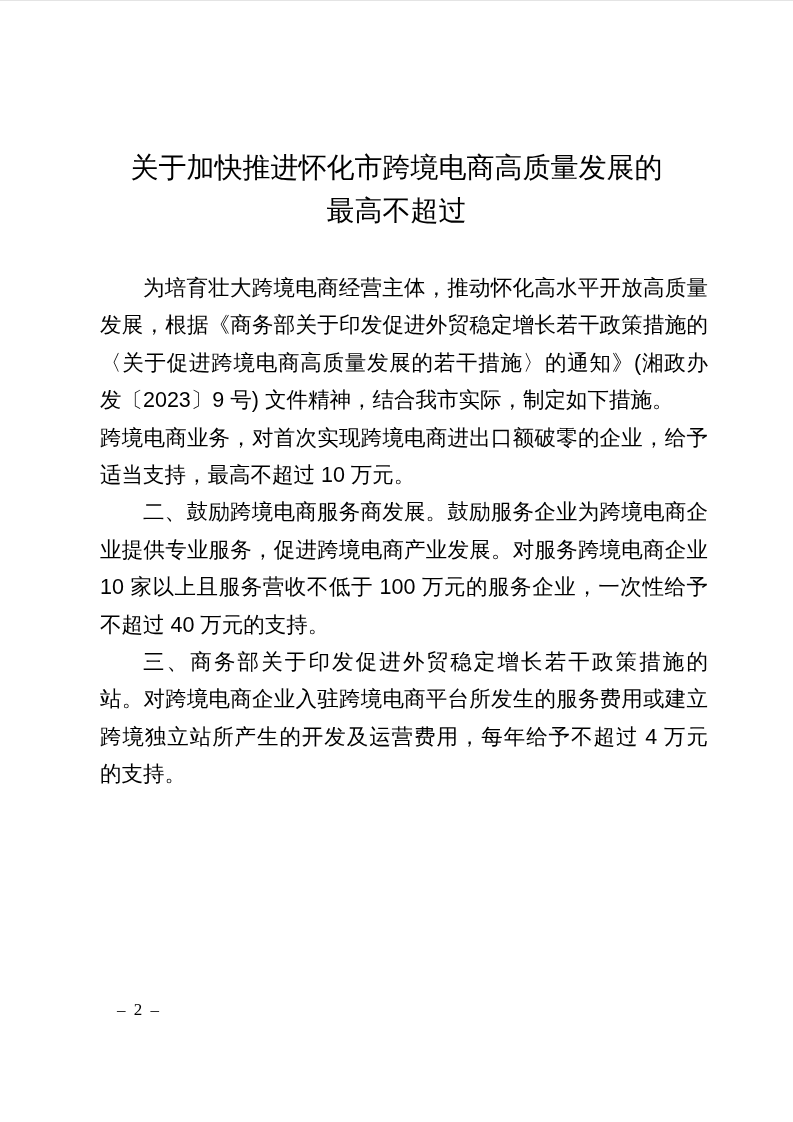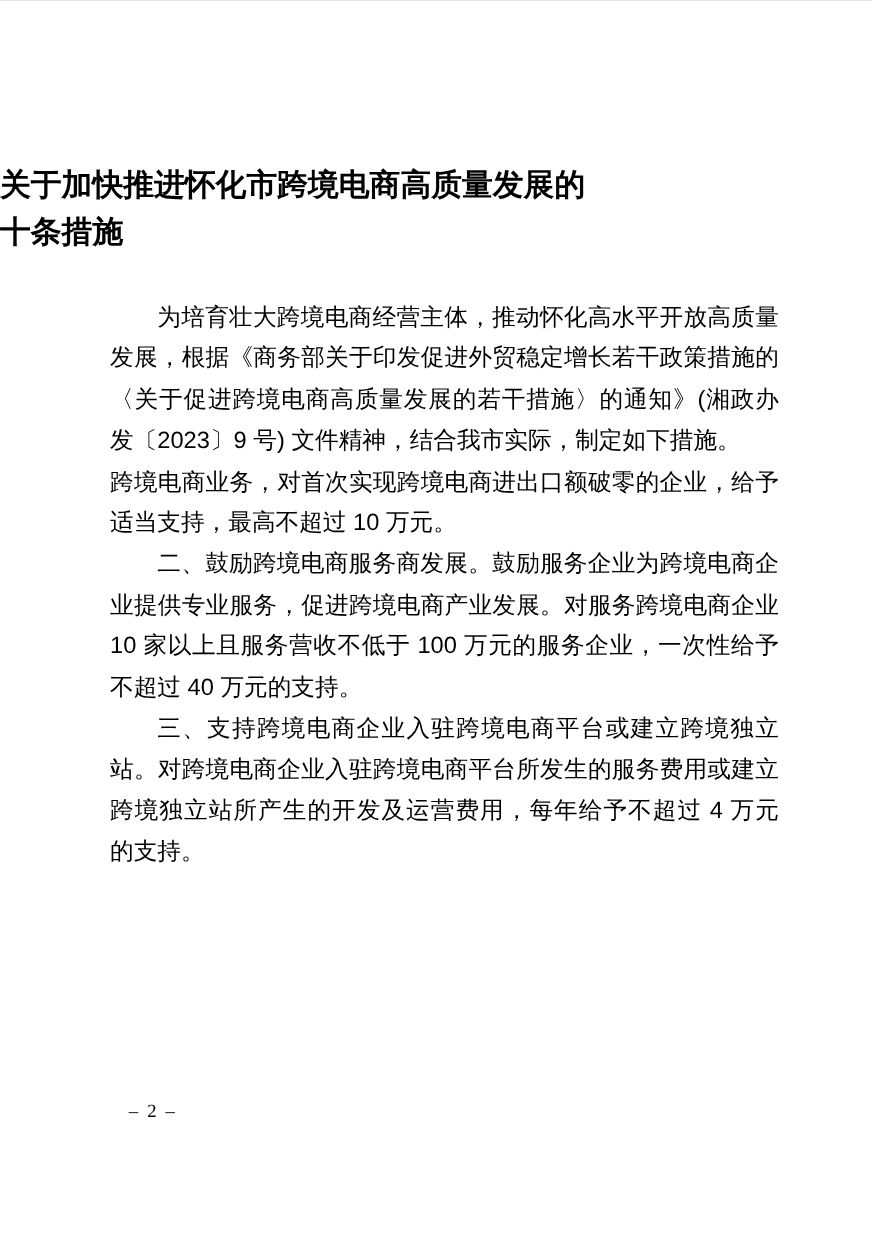--- a/index.html
+++ b/index.html
@@ -22,22 +22,23 @@
     left: 0;
     width: 793px;
     height: 1px;
     background: #e4e4e4;
   }
   .doc-title {
     position: absolute;
     top: 146px;
     left: 0;
     width: 793px;
+    text-align: center;
     font-size: 28px;
-    font-weight: bold;
+    font-weight: normal;
     line-height: 43px;
     letter-spacing: 0px;
   }
   .doc-body {
     position: absolute;
     top: 270px;
     left: 100px;
     width: 608px;
     font-size: 21.5px;
     line-height: 37.4px;
@@ -69,42 +70,42 @@
   }
 </style>
 </head>
 <body>
 
 <div class="page">
   <div class="top-edge"></div>
 
   <div class="doc-title">
     <div>关于加快推进怀化市跨境电商高质量发展的</div>
-    <div>十条措施</div>
+    <div>最高不超过</div>
   </div>
 
   <div class="doc-body">
       <div class="paragraph">
         <div class="line first">为培育壮大跨境电商经营主体，推动怀化高水平开放高质量</div>
         <div class="line">发展，根据《商务部关于印发促进外贸稳定增长若干政策措施的</div>
         <div class="line">〈关于促进跨境电商高质量发展的若干措施〉的通知》(湘政办</div>
         <div class="line end">发〔2023〕9 号) 文件精神，结合我市实际，制定如下措施。</div>
       </div>
       <div class="paragraph">
         <div class="line">跨境电商业务，对首次实现跨境电商进出口额破零的企业，给予</div>
         <div class="line end">适当支持，最高不超过 10 万元。</div>
       </div>
       <div class="paragraph">
         <div class="line first">二、鼓励跨境电商服务商发展。鼓励服务企业为跨境电商企</div>
         <div class="line">业提供专业服务，促进跨境电商产业发展。对服务跨境电商企业</div>
         <div class="line">10 家以上且服务营收不低于 100 万元的服务企业，一次性给予</div>
         <div class="line end">不超过 40 万元的支持。</div>
       </div>
       <div class="paragraph">
-        <div class="line first">三、支持跨境电商企业入驻跨境电商平台或建立跨境独立</div>
+        <div class="line first">三、商务部关于印发促进外贸稳定增长若干政策措施的</div>
         <div class="line">站。对跨境电商企业入驻跨境电商平台所发生的服务费用或建立</div>
         <div class="line">跨境独立站所产生的开发及运营费用，每年给予不超过 4 万元</div>
         <div class="line end">的支持。</div>
       </div>
     </div>
 
   <div class="page-number">– 2 –</div>
 </div>
 
 </body></html>

